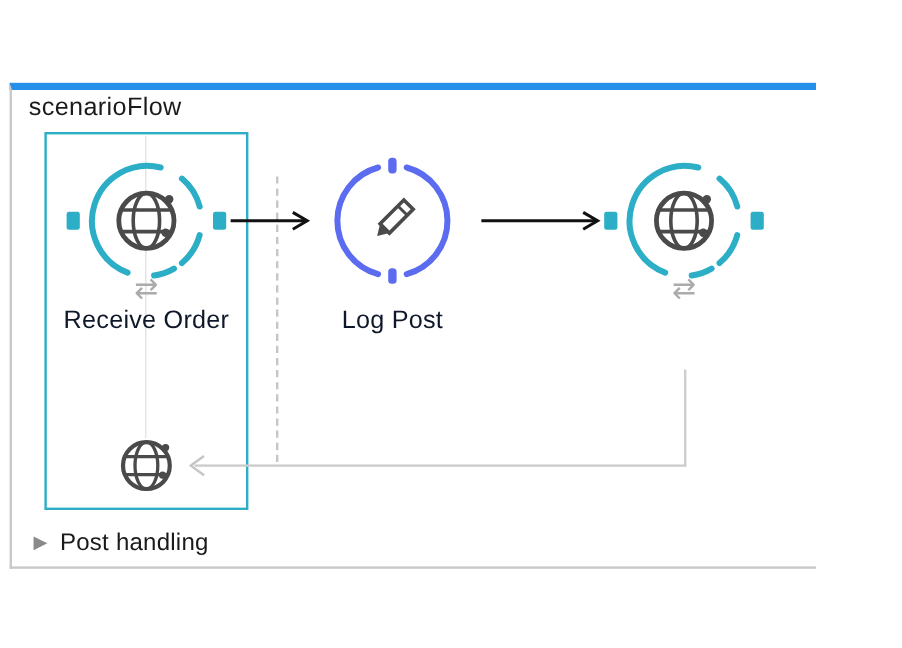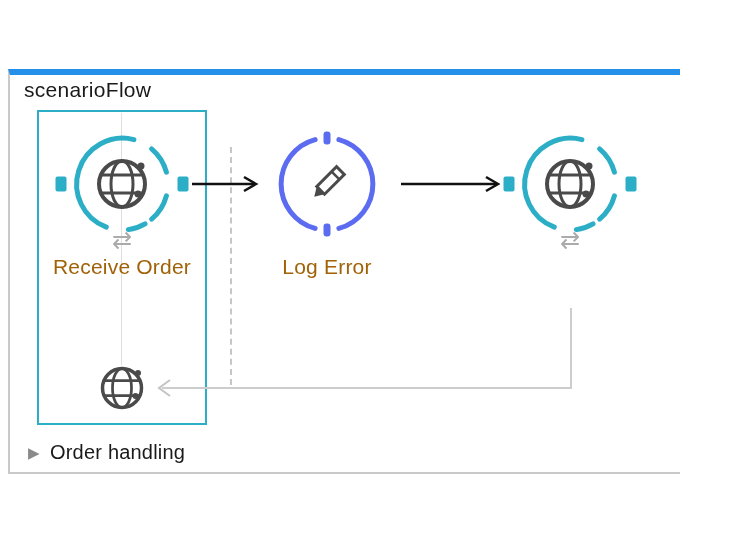--- a/index.html
+++ b/index.html
@@ -21,21 +21,21 @@
   .thin-vline {
     position:absolute; left:111px; top:38px; width:1px; height:252px; background:#DFDFDF;
   }
   .dashed-line {
     position:absolute; left:220px; top:72px; width:0; height:238px;
     border-left:2px dashed #C6C6C6;
   }
   .node-svg { position:absolute; }
   .node-label {
     position:absolute; text-align:center; font-size:21px; letter-spacing:0.2px;
-    color:#a16207; line-height:27px;
+    color:#0f172a; line-height:27px;
   }
   .arrow-svg { position:absolute; }
   .return-v { position:absolute; left:560px; top:233px; width:2px; height:80px; background:#CDCDCD; }
   .return-h { position:absolute; left:152px; top:312px; width:410px; height:2px; background:#CDCDCD; }
   .return-head { position:absolute; left:146px; top:303px; }
   .small-globe { position:absolute; left:88px; top:289px; }
   .error-row { position:absolute; left:18px; top:366px; height:26px; cursor:default; }
   .error-expander {
     position:absolute; left:0px; top:4px; font-size:15px; color:#8A8A8A; line-height:15px;
   }
@@ -93,21 +93,21 @@
       <rect x="66.5" y="9.5" width="7" height="13" rx="3" fill="#5C6CF0"></rect>
       <rect x="66.5" y="101.5" width="7" height="13" rx="3" fill="#5C6CF0"></rect>
       <g transform="translate(42,34)">
         <g transform="rotate(45 28 28)">
           <rect x="22.5" y="9" width="11" height="28" fill="#ffffff" stroke="#4A4A4A" stroke-width="3"></rect>
           <line x1="22.5" y1="16" x2="33.5" y2="16" stroke="#4A4A4A" stroke-width="2.5"></line>
           <polygon points="22.5,37 33.5,37 28,46" fill="#4A4A4A"></polygon>
         </g>
       </g>
     </svg>
-    <div class="node-label" style="left:217px; top:178px; width:200px;">Log Error</div>
+    <div class="node-label" style="left:217px; top:178px; width:200px;">Log Post</div>
 
     <svg class="arrow-svg" style="left:391px; top:99px;" width="100" height="20" viewBox="0 0 100 20">
       <line x1="0" y1="10" x2="95" y2="10" stroke="#111111" stroke-width="2.5"></line>
       <polyline points="85,3 97,10 85,17" fill="none" stroke="#111111" stroke-width="2.5"></polyline>
     </svg>
 
     <svg class="node-svg" style="left:490px; top:47px;" width="140" height="135" viewBox="0 0 140 135">
       <g fill="none" stroke="#2BAEC6" stroke-width="5" stroke-linecap="round">
         <path d="M54.3,105.2 A46,46 0 0 1 81.9,17.6"></path>
         <path d="M99.6,26.8 A46,46 0 0 1 114.4,50.1"></path>
@@ -137,17 +137,17 @@
       <circle cx="24" cy="24" r="19.5" fill="#ffffff" stroke="#4A4A4A" stroke-width="3.5"></circle>
       <ellipse cx="24" cy="24" rx="9.5" ry="19.5" fill="none" stroke="#4A4A4A" stroke-width="2.75"></ellipse>
       <line x1="6.5" y1="16.5" x2="41.5" y2="16.5" stroke="#4A4A4A" stroke-width="2.75"></line>
       <line x1="6.5" y1="31.5" x2="41.5" y2="31.5" stroke="#4A4A4A" stroke-width="2.75"></line>
       <circle cx="40" cy="9" r="3" fill="#4A4A4A"></circle>
       <circle cx="37.5" cy="32" r="3" fill="#4A4A4A"></circle>
     </svg>
 
     <div class="error-row">
       <span class="error-expander">▶</span>
-      <span class="error-label">Order handling</span>
+      <span class="error-label">Post handling</span>
     </div>
 
   </div>
 </div>
 
 </body></html>

